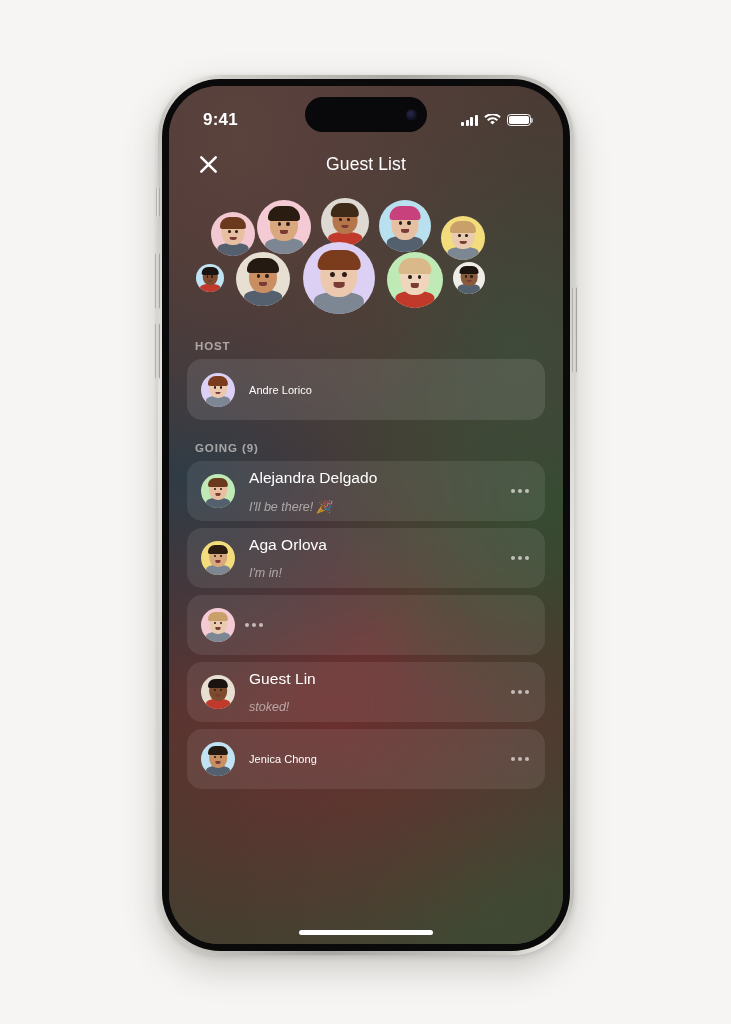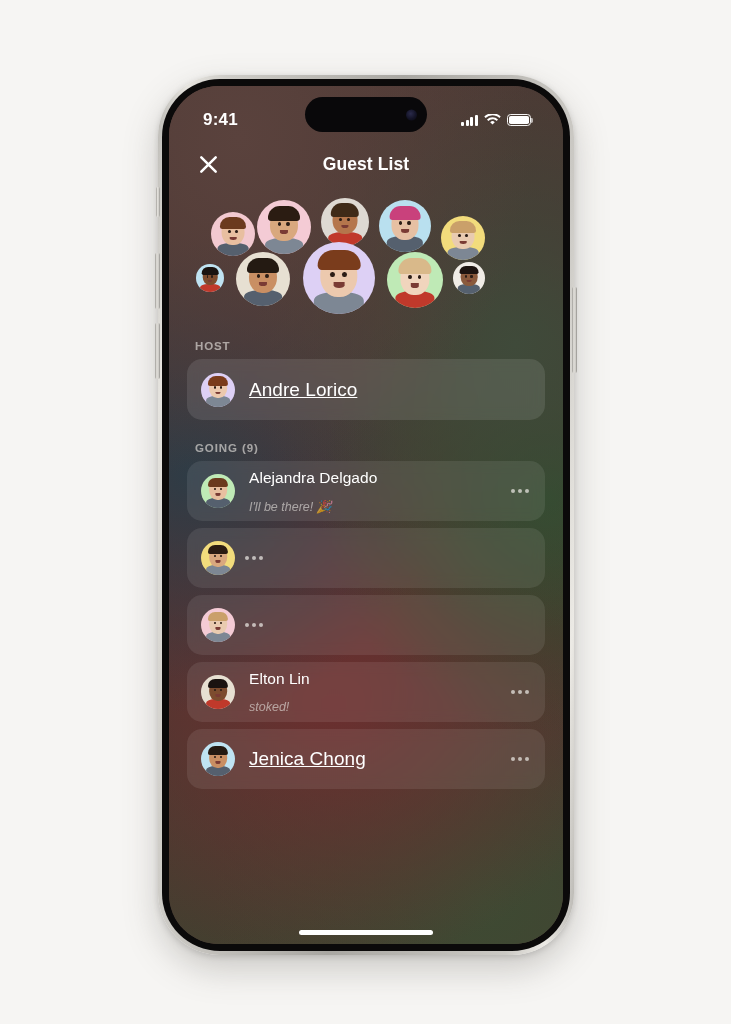--- a/index.html
+++ b/index.html
@@ -148,21 +148,21 @@
     width: 30px; height: 30px;
     display: flex; align-items: center; justify-content: center;
     cursor: pointer;
   }
   .close-btn svg { display:block; }
   .nav-title {
     width: 100%;
     text-align: center;
     color: #fff;
     font-size: 17.5px;
-    font-weight: 700;
+    font-weight: 400;
     letter-spacing: 0.1px;
   }
 
   
   .cluster {
     position: absolute;
     top: 108px; left: 0;
     width: 394px; height: 138px;
     z-index: 3;
   }
@@ -214,21 +214,21 @@
     position: relative;
   }
   .row-text { margin-left: 14px; flex: 1 1 auto; min-width: 0; }
   .row-name {
     color: #ffffff;
     font-size: 15.5px;
     font-weight: 400;
     letter-spacing: 0.05px;
     white-space: nowrap;
   }
-  .row-name.solo { font-size: 19px; text-decoration: underline; }
+  .row-name.solo { font-size: 11px; }
   .row-sub {
     color: rgba(228,224,220,0.62);
     font-size: 12.5px;
     font-style: italic;
     margin-top: 12px;
     white-space: nowrap;
   }
   .row-sub.hearts { font-style: normal; font-size: 13px; letter-spacing: -0.5px; }
 
   .more-btn {
@@ -462,20 +462,24 @@
               <div class="row-avatar" style="width: 34px; height: 34px; background: rgb(242, 220, 124);">
                 <div class="face">
                   <div class="body" style="bottom:0;width:23.799999999999997px;height:10.2px;background:#7d8794;"></div>
                   <div class="hd" style="top:5.44px;width:17.68px;height:20.4px;background:#d9a87e;"></div>
                   <div class="hair" style="top:3.74px;width:20.155199999999997px;height:9.384px;background:#2b1c12;border-radius:10.2px 10.2px 2.72px 2.72px;"></div>
                   <div class="eye" style="left:12.92px;top:13.94px;width:2.21px;height:2.55px;"></div>
                   <div class="eye" style="left:18.53px;top:13.94px;width:2.21px;height:2.55px;"></div>
                   <div class="mouth" style="top:19.040000000000003px;width:5.1px;height:2.55px;"></div>
                 </div>
               </div>
+              <div class="row-text">
+                <div class="row-name">Aga Orlova</div>
+                <div class="row-sub">I'm in!</div>
+              </div>
               <div class="more-btn">
                 <i></i>
                 <i></i>
                 <i></i>
               </div>
             </div>
             <div class="row">
               <div class="row-avatar" style="width: 34px; height: 34px; background: rgb(244, 203, 213);">
                 <div class="face">
                   <div class="body" style="bottom:0;width:23.799999999999997px;height:10.2px;background:#7d8794;"></div>
@@ -497,21 +501,21 @@
                 <div class="face">
                   <div class="body" style="bottom:0;width:23.799999999999997px;height:10.2px;background:#c0392b;"></div>
                   <div class="hd" style="top:5.44px;width:17.68px;height:20.4px;background:#7d4c2e;"></div>
                   <div class="hair" style="top:3.74px;width:20.155199999999997px;height:9.384px;background:#1a1310;border-radius:10.2px 10.2px 2.72px 2.72px;"></div>
                   <div class="eye" style="left:12.92px;top:13.94px;width:2.21px;height:2.55px;"></div>
                   <div class="eye" style="left:18.53px;top:13.94px;width:2.21px;height:2.55px;"></div>
                   <div class="mouth" style="top:19.040000000000003px;width:5.1px;height:2.55px;"></div>
                 </div>
               </div>
               <div class="row-text">
-                <div class="row-name">Elton Lin</div>
+                <div class="row-name">Guest Lin</div>
                 <div class="row-sub">stoked!</div>
               </div>
               <div class="more-btn">
                 <i></i>
                 <i></i>
                 <i></i>
               </div>
             </div>
             <div class="row">
               <div class="row-avatar" style="width: 34px; height: 34px; background: rgb(191, 227, 242);">

